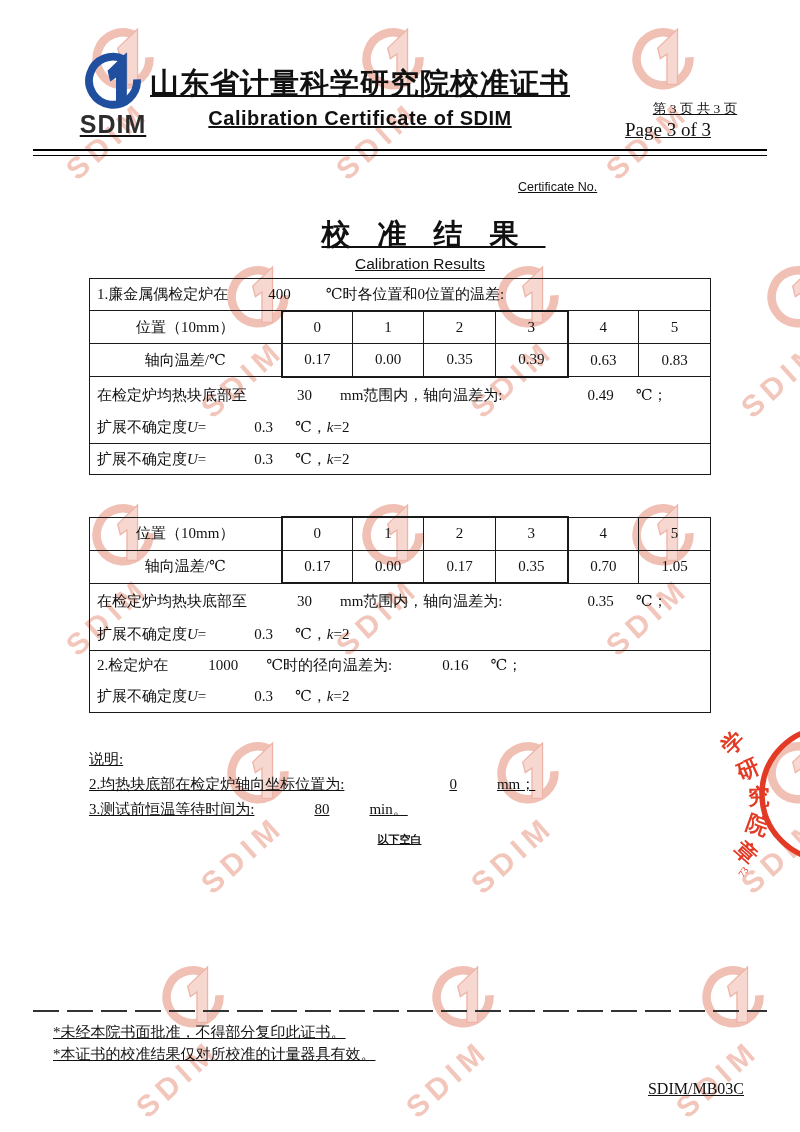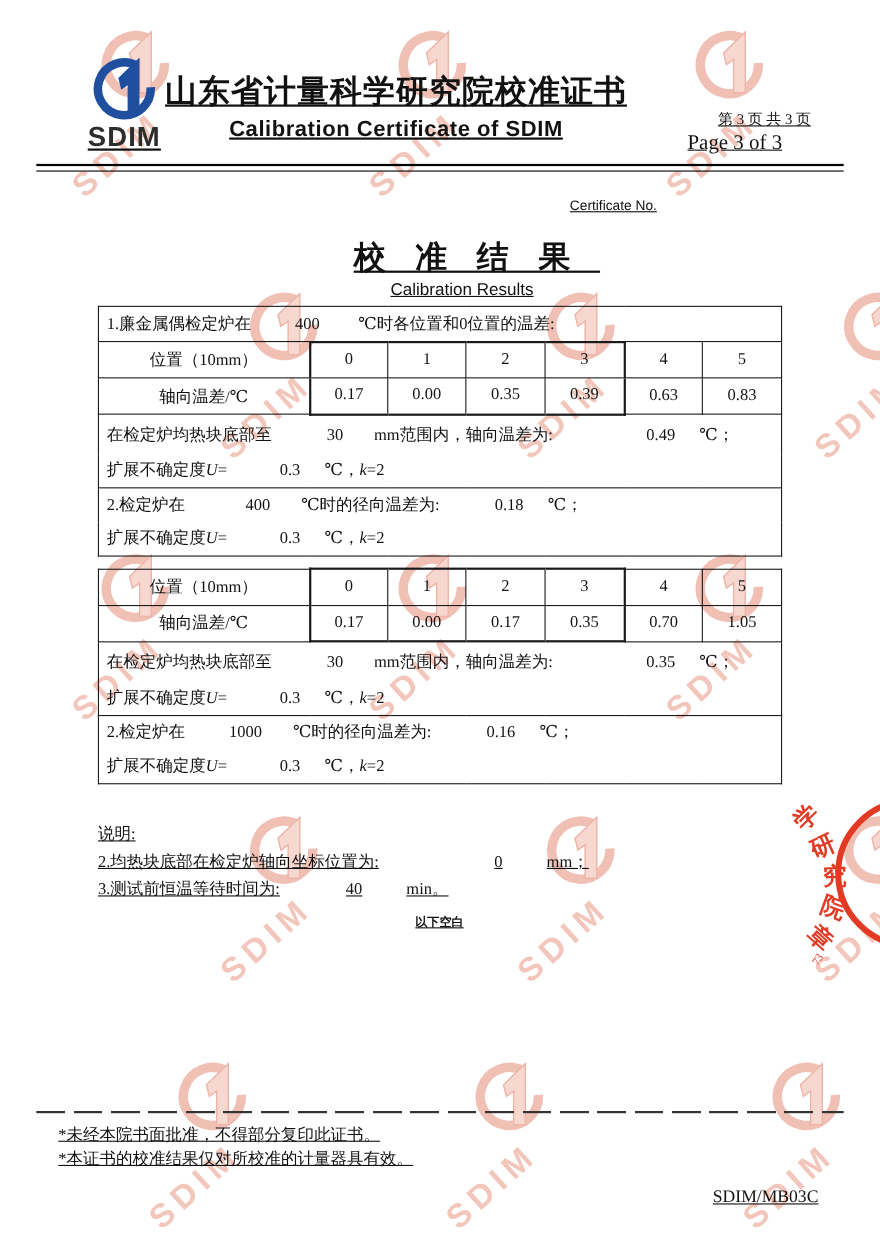--- a/index.html
+++ b/index.html
@@ -229,23 +229,20 @@
         <td class="tk-b">0.35</td>
         <td class="tk-b tk-r">0.39</td>
         <td>0.63</td>
         <td>0.83</td>
       </tr>
       <tr style="height:36px">
             <td class="full nb" colspan="7"><span>在检定炉均热块底部至</span><span class="g50">30</span><span class="g28">mm范围内，轴向温差为:</span><span class="g85">0.49</span><span class="g22">℃；</span></td>
           </tr>
       <tr style="height:31px">
             <td class="full" colspan="7"><span>扩展不确定度</span><span class="it">U</span><span>=</span><span class="g48">0.3</span><span class="g22">℃，</span><span class="it">k</span><span>=2</span></td>
-          </tr>
-      <tr style="height:31px">
-            <td class="full nb" colspan="7"><span>2.检定炉在</span><span class="g55">400</span><span class="g28">℃时的径向温差为:</span><span class="g50">0.18</span><span class="g22">℃；</span></td>
           </tr>
       <tr style="height:31px">
             <td class="full" colspan="7"><span>扩展不确定度</span><span class="it">U</span><span>=</span><span class="g48">0.3</span><span class="g22">℃，</span><span class="it">k</span><span>=2</span></td>
           </tr>
     </tbody>
       </table>
 
     <table class="ctable tbl tbl2">
       <colgroup>
           <col style="width:192px">
@@ -286,21 +283,21 @@
           </tr>
       <tr style="height:31px">
             <td class="full" colspan="7"><span>扩展不确定度</span><span class="it">U</span><span>=</span><span class="g48">0.3</span><span class="g22">℃，</span><span class="it">k</span><span>=2</span></td>
           </tr>
     </tbody>
       </table>
 
     <div class="abs notes">
       <div>说明:</div>
       <div><span>2.均热块底部在检定炉轴向坐标位置为:</span><span class="n-g105">0</span><span class="n-g40">mm；</span></div>
-      <div><span>3.测试前恒温等待时间为:</span><span class="n-g60">40</span><span class="n-g40">min。</span></div>
+      <div><span>3.测试前恒温等待时间为:</span><span class="n-g60">80</span><span class="n-g40">min。</span></div>
       <div class="blank-line">以下空白</div>
     </div>
 
     <div class="abs dash-rule"></div>
     <div class="abs f-notes">
       <div>*未经本院书面批准，不得部分复印此证书。</div>
       <div>*本证书的校准结果仅对所校准的计量器具有效。</div>
     </div>
     <div class="abs form-code">SDIM/MB03C</div>
   </div>

